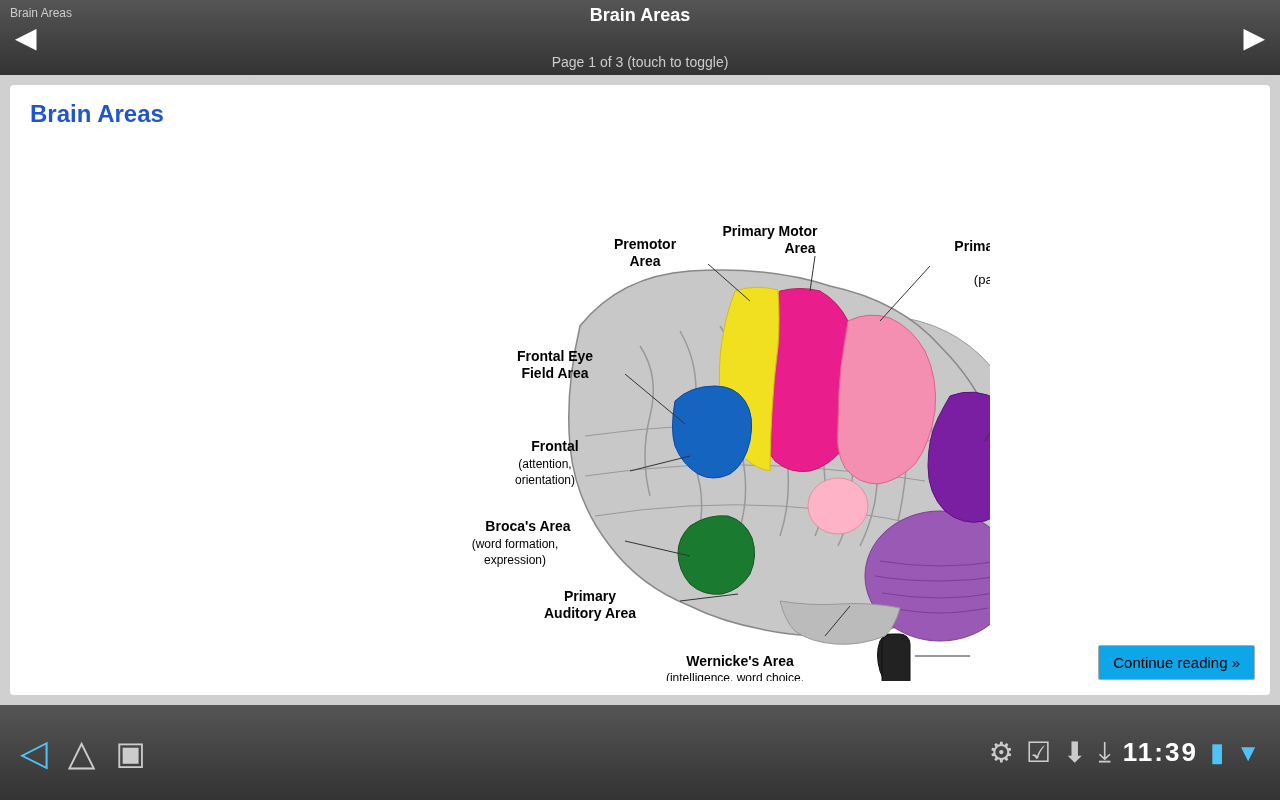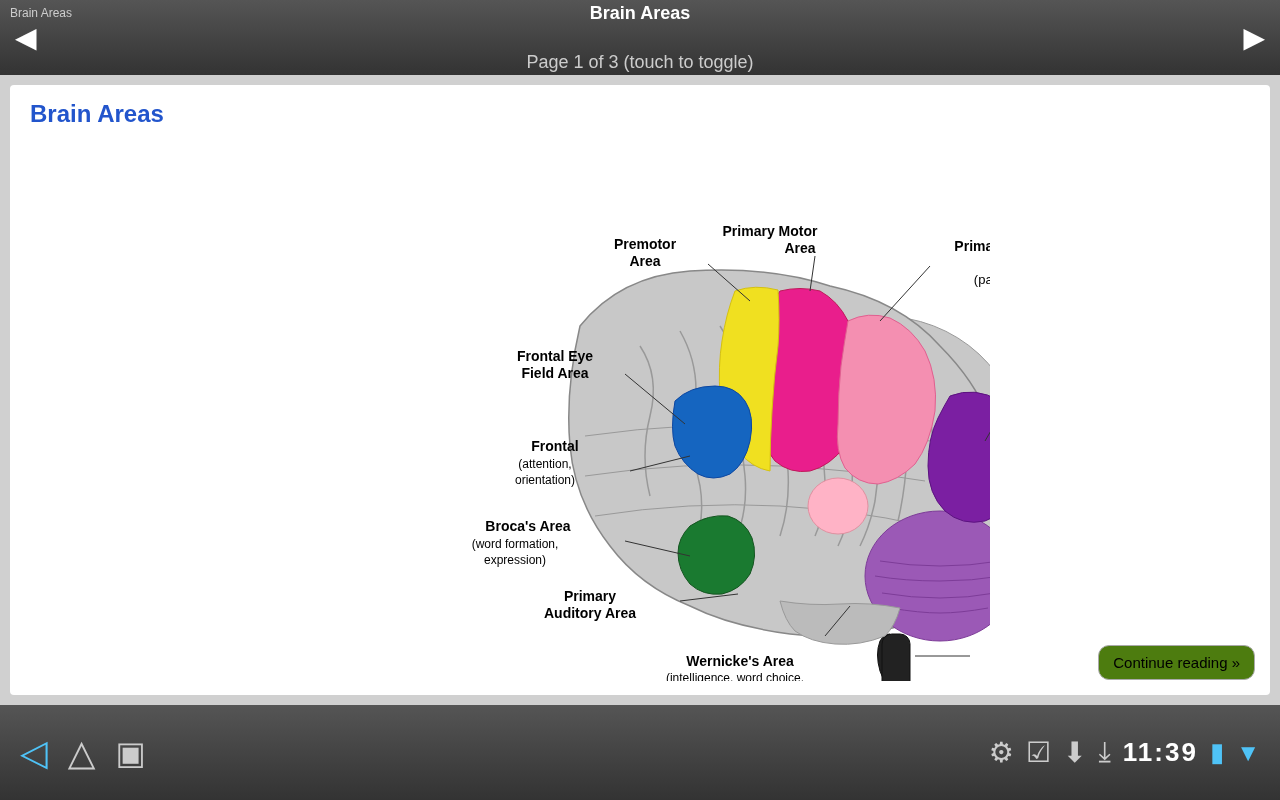--- a/index.html
+++ b/index.html
@@ -25,21 +25,21 @@
     #title-bar .center-info {
       text-align: center;
     }
     #title-bar .center-info .main-title {
       color: white;
       font-size: 18px;
       font-weight: bold;
     }
     #title-bar .center-info .sub-title {
       color: #ccc;
-      font-size: 18px;
+      font-size: 14px;
       margin-top: 28px;
     }
     #prev-btn {
       position: absolute;
       left: 15px;
       color: white;
       font-size: 28px;
       cursor: pointer;
       background: none;
       border: none;
@@ -88,27 +88,27 @@
     #brain-svg {
       width: 700px;
       height: 540px;
     }
 
     
     #continue-btn {
       position: absolute;
       bottom: 15px;
       right: 15px;
-      background: #4d7c0f;
+      background: #0ea5e9;
       border: 1px solid #aaa;
       padding: 8px 14px;
       font-size: 15px;
       cursor: pointer;
       color: #000;
-      border-radius: 11px;
+      border-radius: 2px;
     }
 
     
     #taskbar {
       width: 1280px;
       height: 95px;
       background: linear-gradient(to bottom, #555, #333);
       display: flex;
       align-items: center;
       justify-content: space-between;

